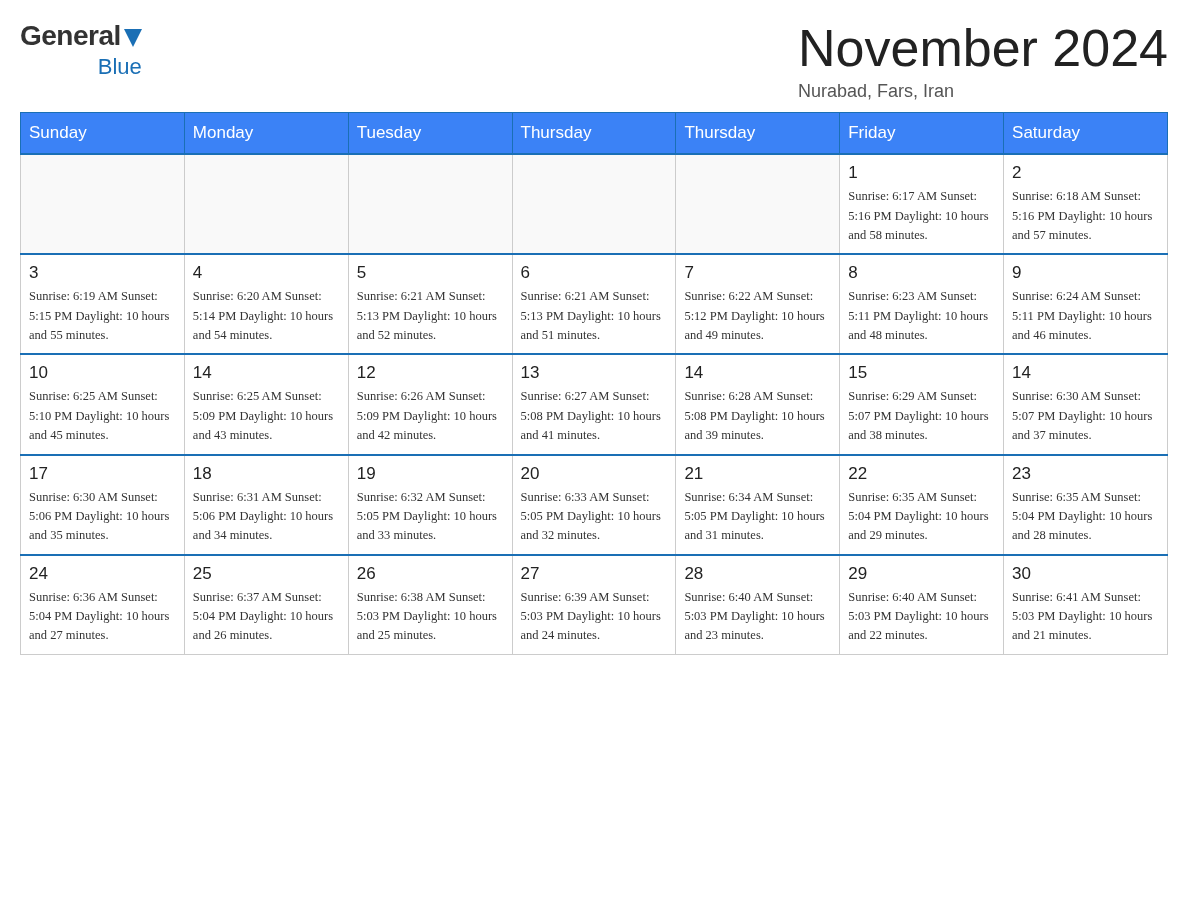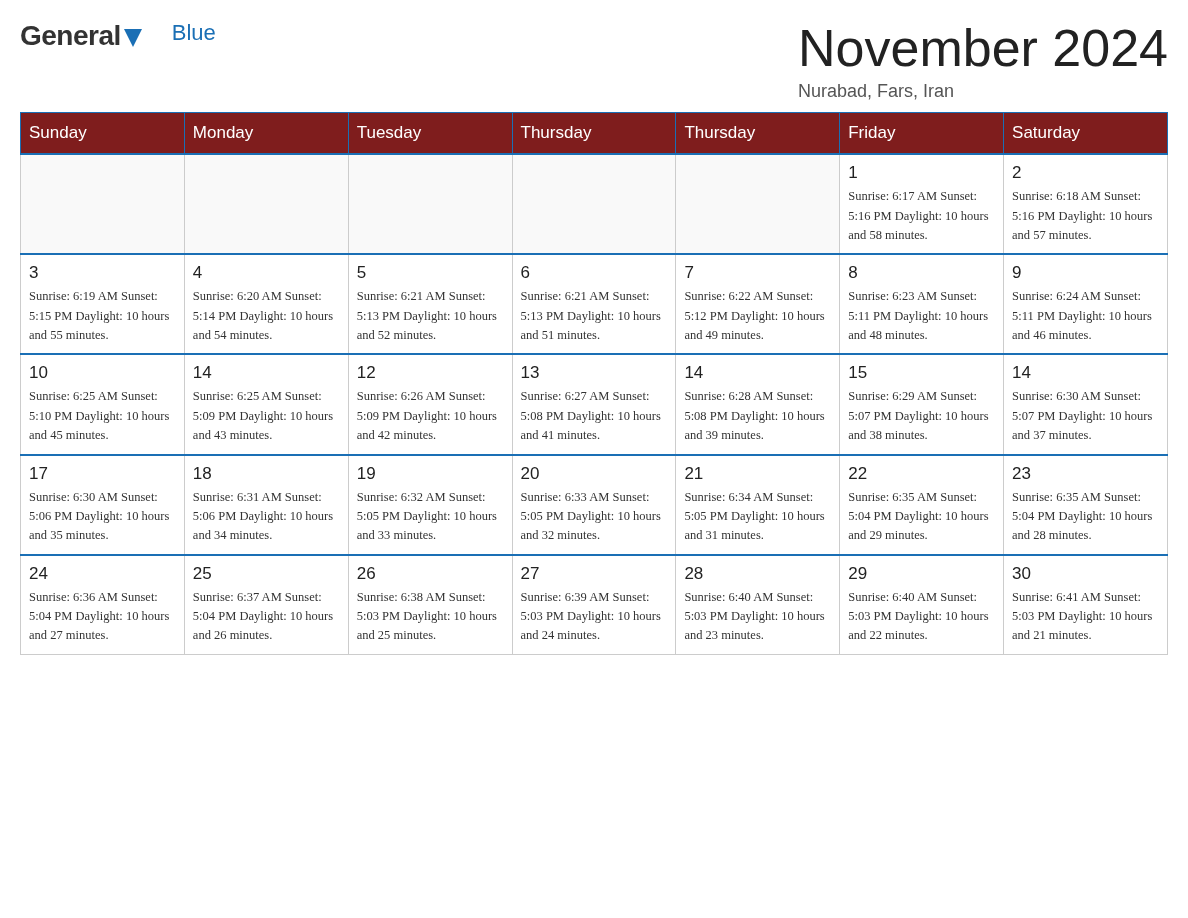--- a/index.html
+++ b/index.html
@@ -11,22 +11,22 @@
       min-height: 918px;
     }
     .header {
       display: flex;
       justify-content: space-between;
       align-items: flex-start;
       margin-bottom: 10px;
     }
     .logo {
       display: flex;
-      flex-direction: row;
-      align-items: flex-start;
+      flex-direction: column;
+      align-items: flex-end;
     }
     .logo-general {
       font-size: 28px;
       font-weight: bold;
       color: #333;
       letter-spacing: -0.5px;
     }
     .logo-general span {
       color: #1a6fb5;
     }
@@ -48,21 +48,21 @@
       font-size: 18px;
       color: #555;
       margin-top: 4px;
     }
     .calendar {
       width: 100%;
       border-collapse: collapse;
       margin-top: 10px;
     }
     .calendar th {
-      background: #7f1d1d;
+      background: #3b82f6;
       color: #fff;
       font-size: 17px;
       font-weight: normal;
       padding: 10px 8px;
       text-align: left;
       border: 1px solid #1a6fb5;
     }
     .calendar td {
       vertical-align: top;
       border: 1px solid #ccc;

